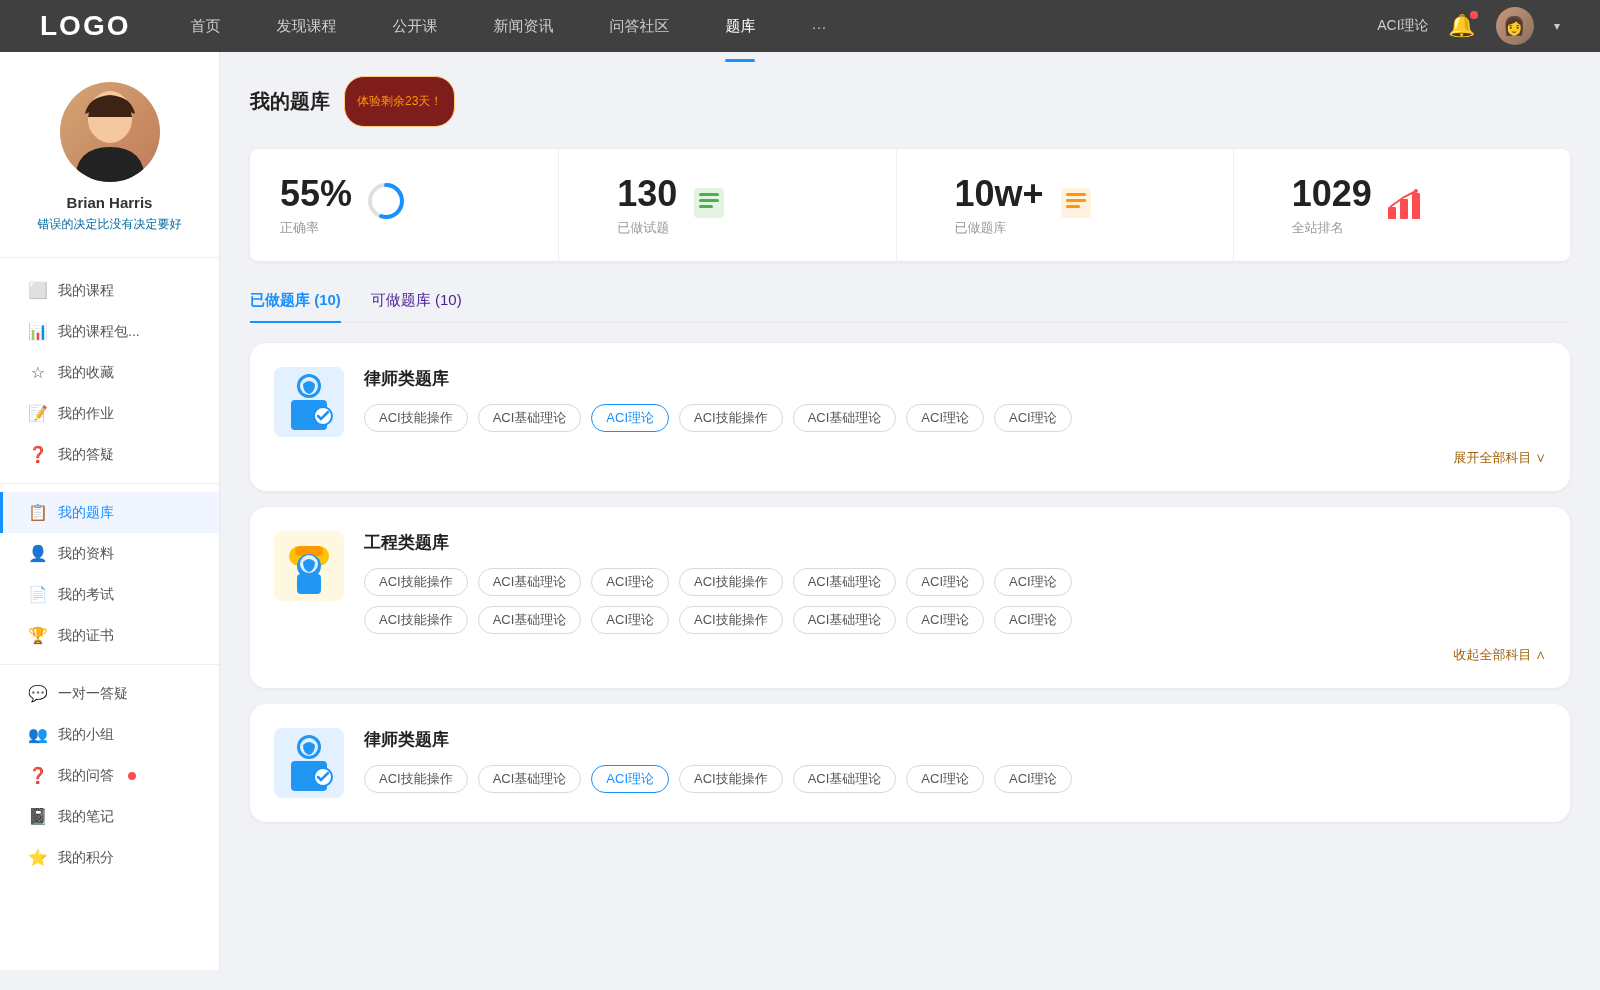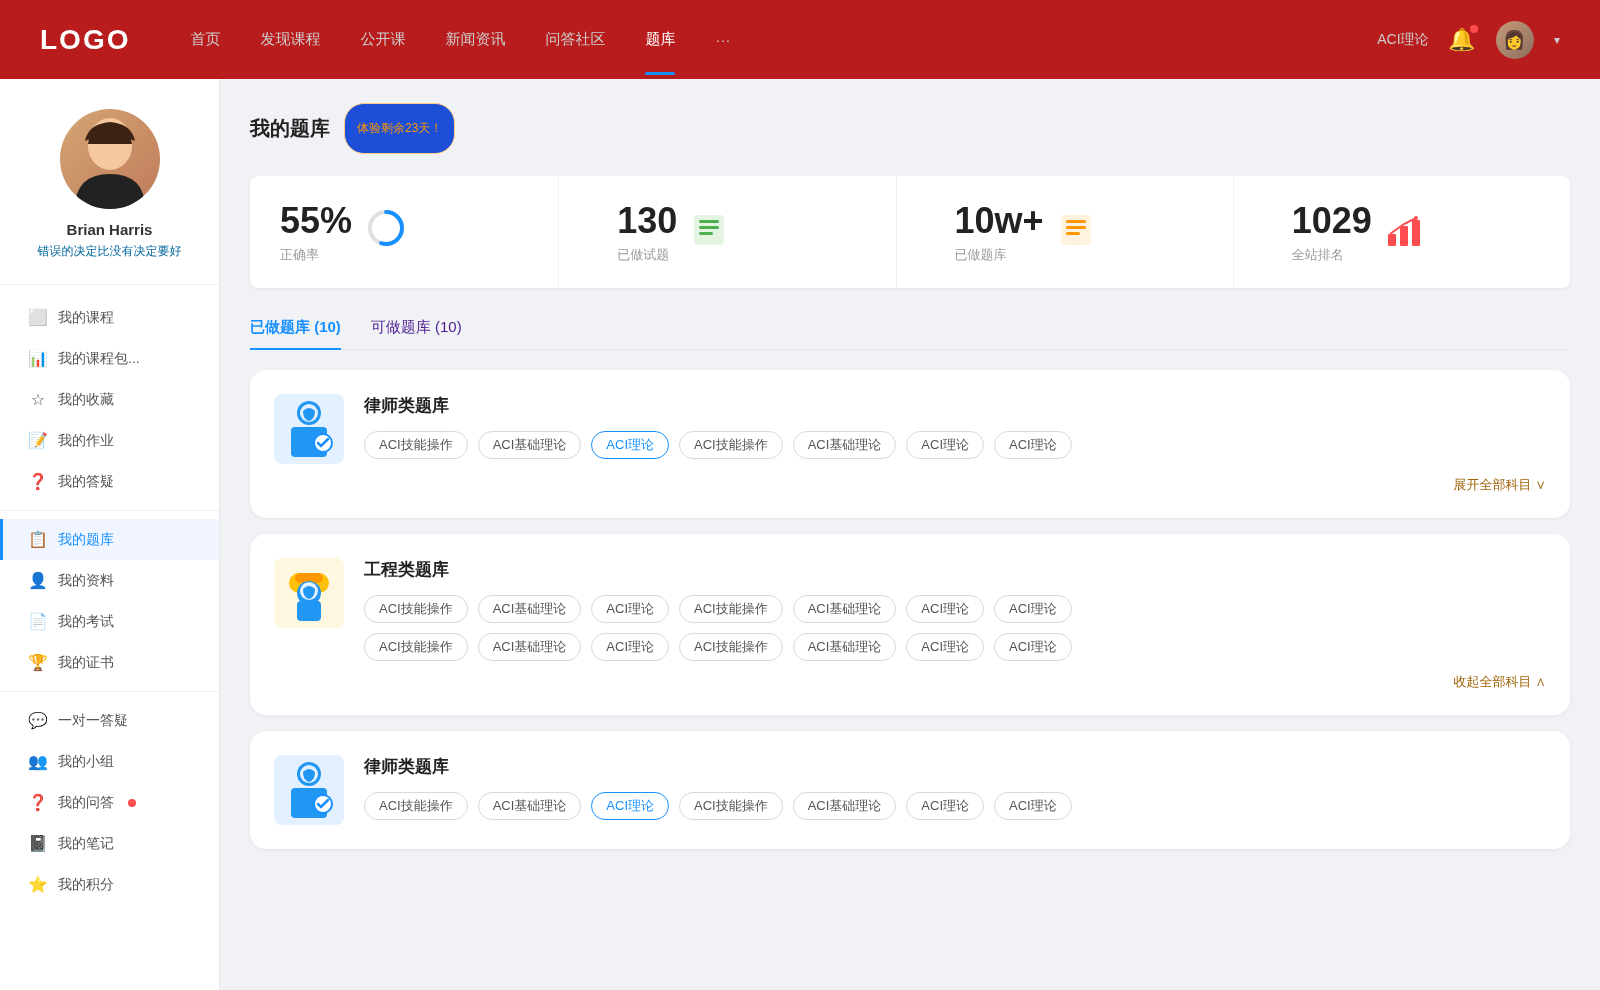--- a/index.html
+++ b/index.html
@@ -1,38 +1,38 @@
 <!DOCTYPE html>
 <html><head>
   <meta charset="utf-8">
   <style>
     * { box-sizing: border-box; margin: 0; padding: 0; }
     body { font-family: -apple-system, BlinkMacSystemFont, "PingFang SC", "Microsoft YaHei", sans-serif; background: #f0f2f5; color: #333; }
 
     
     .navbar {
-      background: #b91c1c;
-      height: 79px;
+      background: #404040;
+      height: 52px;
       display: flex;
       align-items: center;
       padding: 0 40px;
       position: relative;
       z-index: 10;
     }
     .nav-logo {
       color: #fff;
       font-size: 28px;
       font-weight: 900;
       letter-spacing: 2px;
       margin-right: 60px;
     }
     .nav-links {
       display: flex;
       align-items: center;
-      gap: 40px;
+      gap: 56px;
       flex: 1;
     }
     .nav-link {
       color: #ccc;
       font-size: 15px;
       cursor: pointer;
       position: relative;
     }
     .nav-link.active {
       color: #fff;
@@ -158,21 +158,21 @@
 
     
     .page-header {
       display: flex;
       align-items: center;
       gap: 14px;
       margin-bottom: 22px;
     }
     .page-title { font-size: 20px; font-weight: 600; color: #222; }
     .trial-badge {
-      background: #1d4ed8;
+      background: #7f1d1d;
       color: #ff9800;
       font-size: 12px;
       padding: 16px 12px;
       border-radius: 20px;
       border: 1px solid #ffcc80;
     }
 
     
     .stats-row {
       display: flex;

